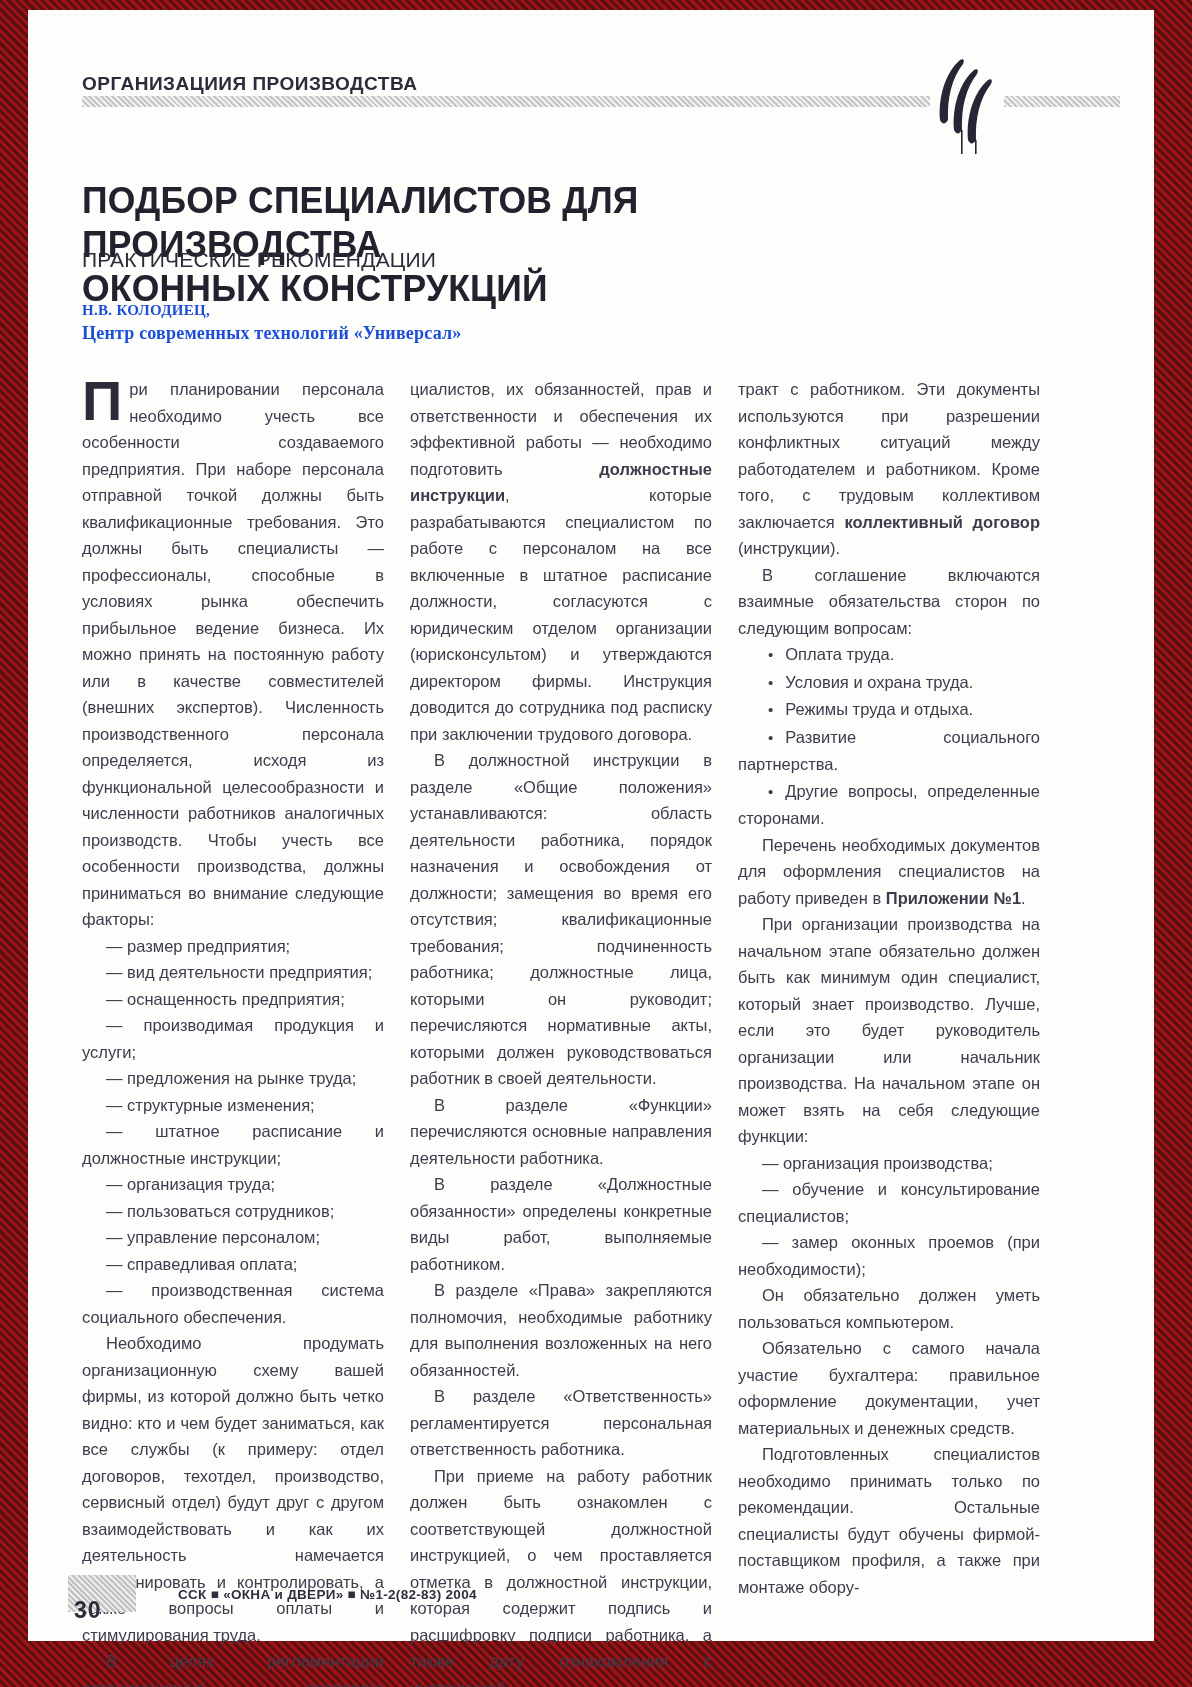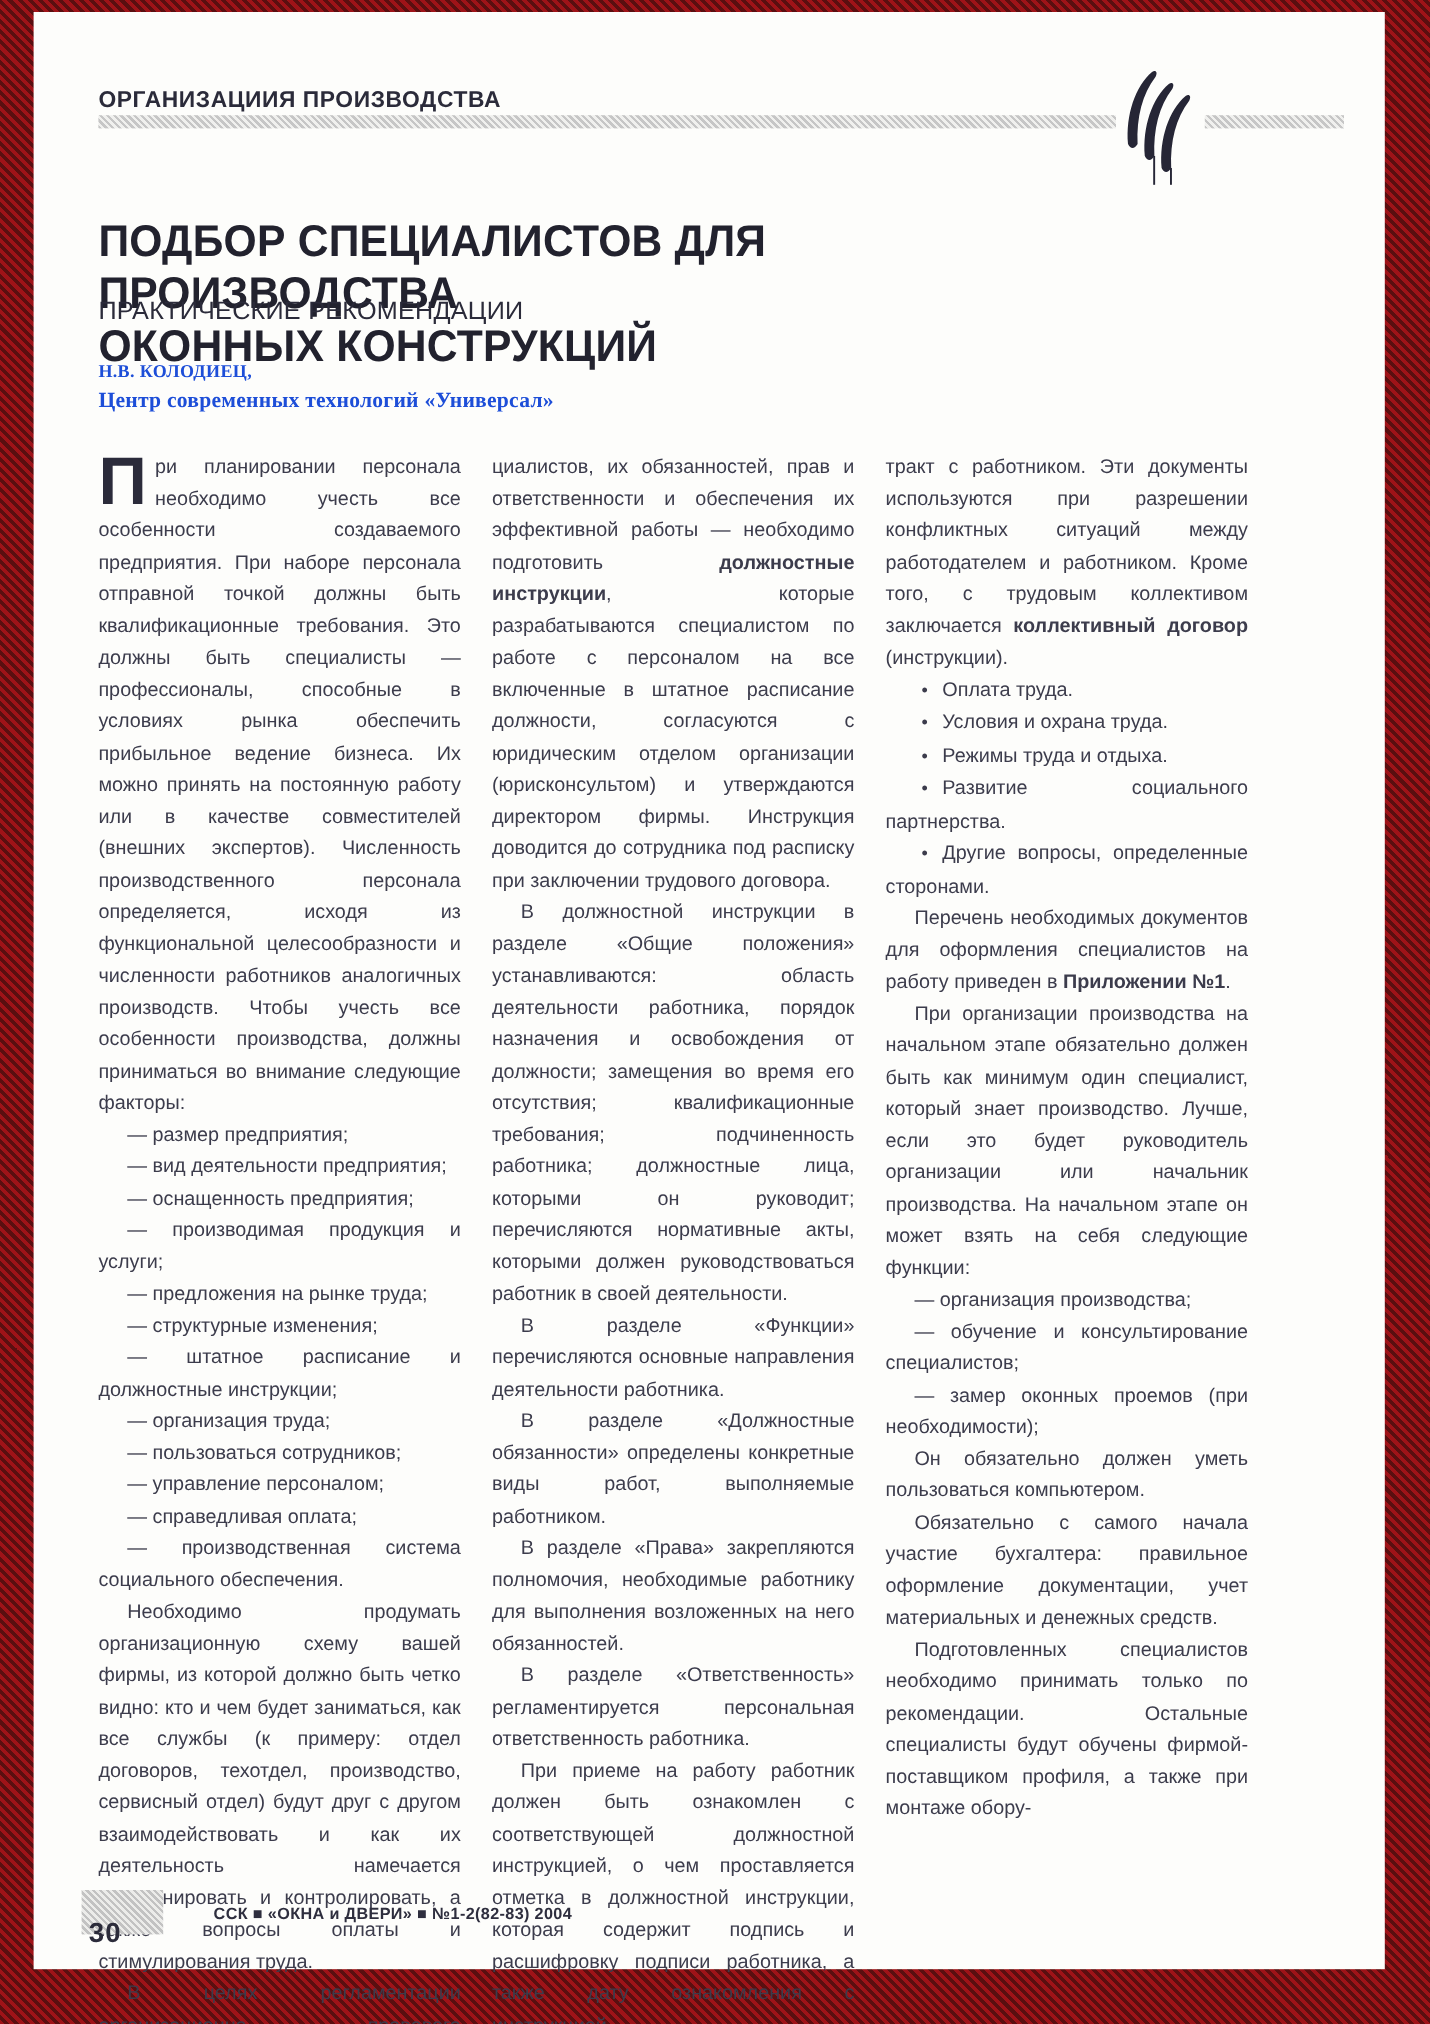--- a/index.html
+++ b/index.html
@@ -137,20 +137,21 @@
         <p class="para indent">В разделе «Функции» перечисляются основные направления деятельности работника.</p>
         <p class="para indent">В разделе «Должностные обязанности» определены конкретные виды работ, выполняемые работником.</p>
         <p class="para indent">В разделе «Права» закрепляются полномочия, необходимые работнику для выполнения возложенных на него обязанностей.</p>
         <p class="para indent">В разделе «Ответственность» регламентируется персональная ответственность работника.</p>
         <p class="para indent">При приеме на работу работник должен быть ознакомлен с соответствующей должностной инструкцией, о чем проставляется отметка в должностной инструкции, которая содержит подпись и расшифровку подписи работника, а также дату ознакомления с инструкцией.</p>
 
       </section>
 
       <section class="col">
         <p class="para"><span>тракт с работником. Эти документы используются при разрешении конфликтных ситуаций между работодателем и работником. Кроме того, с трудовым коллективом заключается </span><span class="b">коллективный договор</span><span> (инструкции).</span></p>
+        <p class="para indent">В соглашение включаются взаимные обязательства сторон по следующим вопросам:</p>
         <p class="para bullet-item"><span class="bullet">•</span><span>Оплата труда.</span></p>
         <p class="para bullet-item"><span class="bullet">•</span><span>Условия и охрана труда.</span></p>
         <p class="para bullet-item"><span class="bullet">•</span><span>Режимы труда и отдыха.</span></p>
         <p class="para bullet-item"><span class="bullet">•</span><span>Развитие социального партнерства.</span></p>
         <p class="para bullet-item"><span class="bullet">•</span><span>Другие вопросы, определенные сторонами.</span></p>
         <p class="para indent"><span>Перечень необходимых документов для оформления специалистов на работу приведен в </span><span class="b">Приложении №1</span><span>.</span></p>
         <p class="para indent">При организации производства на начальном этапе обязательно должен быть как минимум один специалист, который знает производство. Лучше, если это будет руководитель организации или начальник производства. На начальном этапе он может взять на себя следующие функции:</p>
         <p class="para li">— организация производства;</p>
         <p class="para li">— обучение и консультирование специалистов;</p>
         <p class="para li">— замер оконных проемов (при необходимости);</p>

